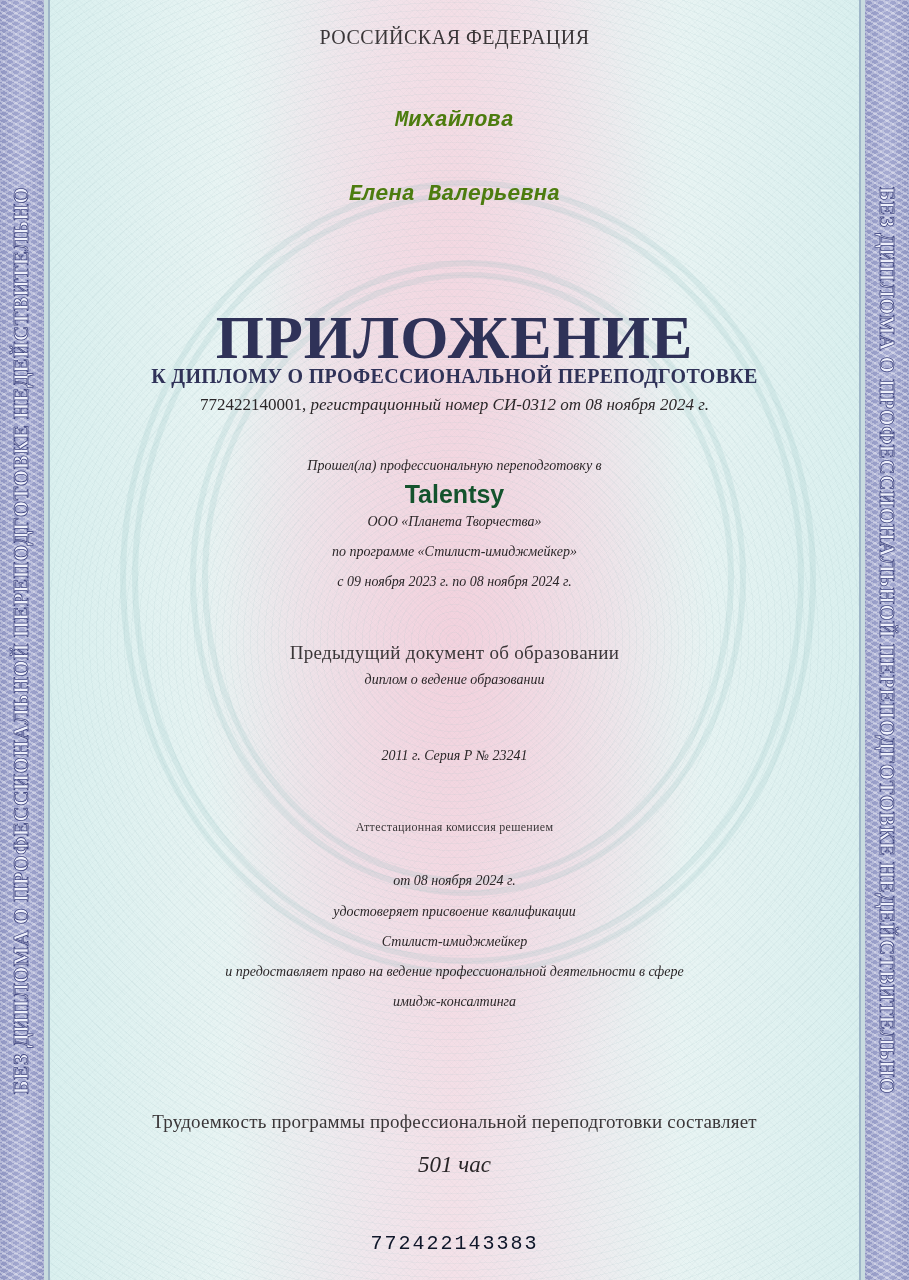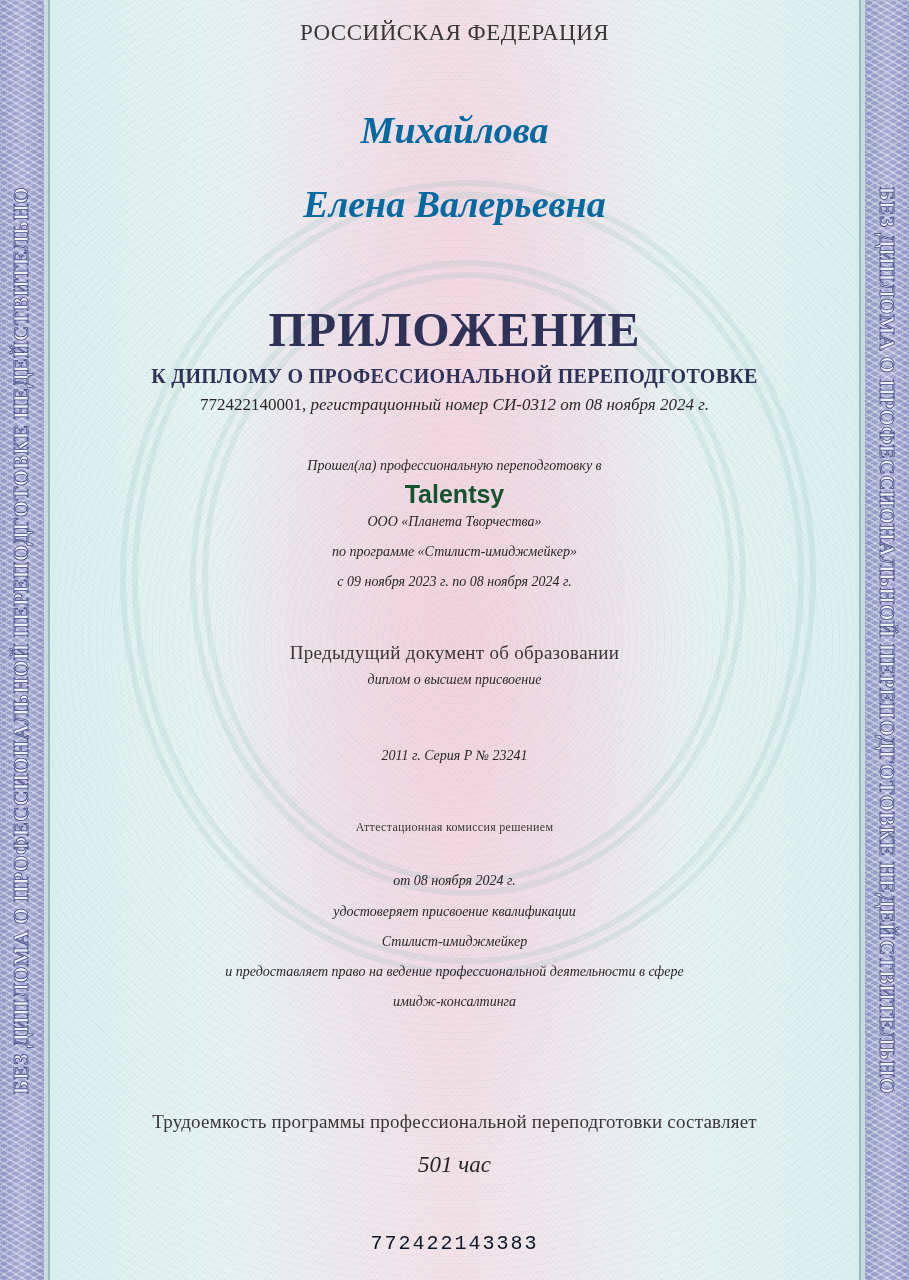--- a/index.html
+++ b/index.html
@@ -46,25 +46,25 @@
       font-weight: bold;
     }
     .vtext.left span { transform: rotate(-90deg); }
     .vtext.right span { transform: rotate(90deg); }
     .vtext.left { left: 0; }
     .vtext.right { right: 0; }
 
     .content { position: absolute; left: 60px; right: 60px; top: 0; text-align: center; }
     .line { position: absolute; left: 0; right: 0; text-align: center; white-space: nowrap; }
 
-    .country { top: 20px; font-size: 23px; letter-spacing: 0.5px; color: #3a3638; }
-    .surname, .given { font-family: Liberation Serif, serif; font-style: italic; font-weight: bold; font-size: 38px; color: #0369a1; }
+    .country { top: 26px; font-size: 20px; letter-spacing: 0.5px; color: #3a3638; }
+    .surname, .given { font-family: Liberation Mono, monospace; font-style: italic; font-weight: bold; font-size: 22px; color: #4d7c0f; }
     .surname { top: 108px; }
     .given { top: 182px; }
-    .title { top: 302px; font-size: 48px; font-weight: bold; color: #2f3258; letter-spacing: 1px; }
+    .title { top: 302px; font-size: 62px; font-weight: bold; color: #2f3258; letter-spacing: 1px; }
     .subtitle { top: 365px; font-size: 20px; font-weight: bold; color: #2f3258; letter-spacing: 0.3px; }
     .regline { top: 395px; font-size: 17px; color: #2a2628; }
     .regline .num { font-style: normal; }
     .regline .rest { font-style: italic; }
     .it { font-style: italic; font-size: 14px; color: #2a2628; }
     .passed { top: 458px; }
     .brand { top: 480px; font-family: "Liberation Sans", "DejaVu Sans", sans-serif; font-weight: bold; font-size: 25px; color: #14532d; }
     .org { top: 514px; }
     .program { top: 544px; }
     .period { top: 574px; }
@@ -108,21 +108,21 @@
     <span class="num">772422140001,</span><span class="rest"> регистрационный номер СИ-0312 от 08 ноября 2024 г.</span>
   </div>
 
   <div class="line it passed">Прошел(ла) профессиональную переподготовку в</div>
   <div class="line brand">Talentsy</div>
   <div class="line it org">ООО «Планета Творчества»</div>
   <div class="line it program">по программе «Стилист-имиджмейкер»</div>
   <div class="line it period">с 09 ноября 2023 г. по 08 ноября 2024 г.</div>
 
   <div class="line prevdoc-label">Предыдущий документ об образовании</div>
-  <div class="line it prevdoc-type">диплом о высшем присвоение</div>
+  <div class="line it prevdoc-type">диплом о ведение образовании</div>
   <div class="line it prevdoc-num">2011 г. Серия Р № 23241</div>
 
   <div class="line commission">Аттестационная комиссия решением</div>
   <div class="line it decision-date">от 08 ноября 2024 г.</div>
   <div class="line it certifies">удостоверяет присвоение квалификации</div>
   <div class="line it qualification">Стилист-имиджмейкер</div>
   <div class="line it grants">и предоставляет право на ведение профессиональной деятельности в сфере</div>
   <div class="line it sphere">имидж-консалтинга</div>
 
   <div class="line workload">Трудоемкость программы профессиональной переподготовки составляет</div>

